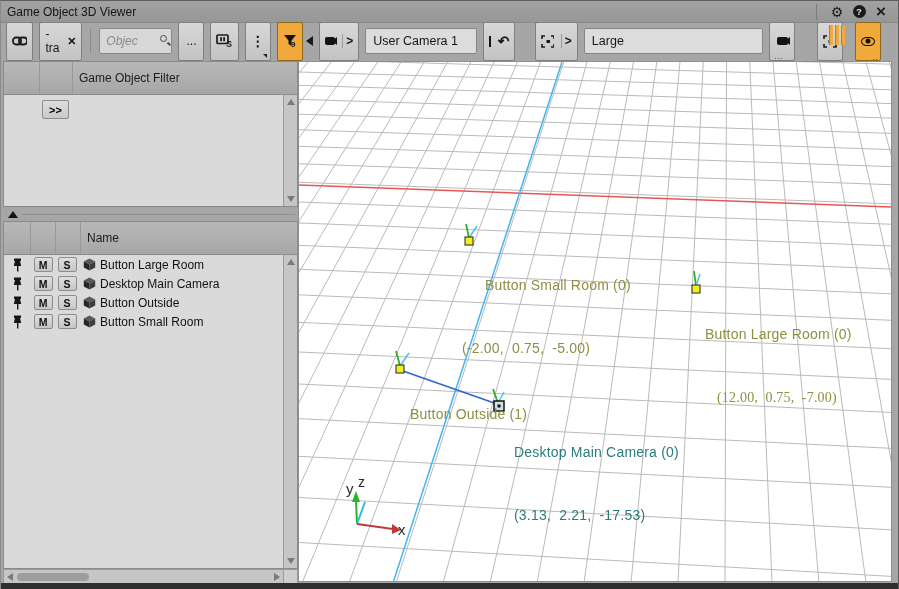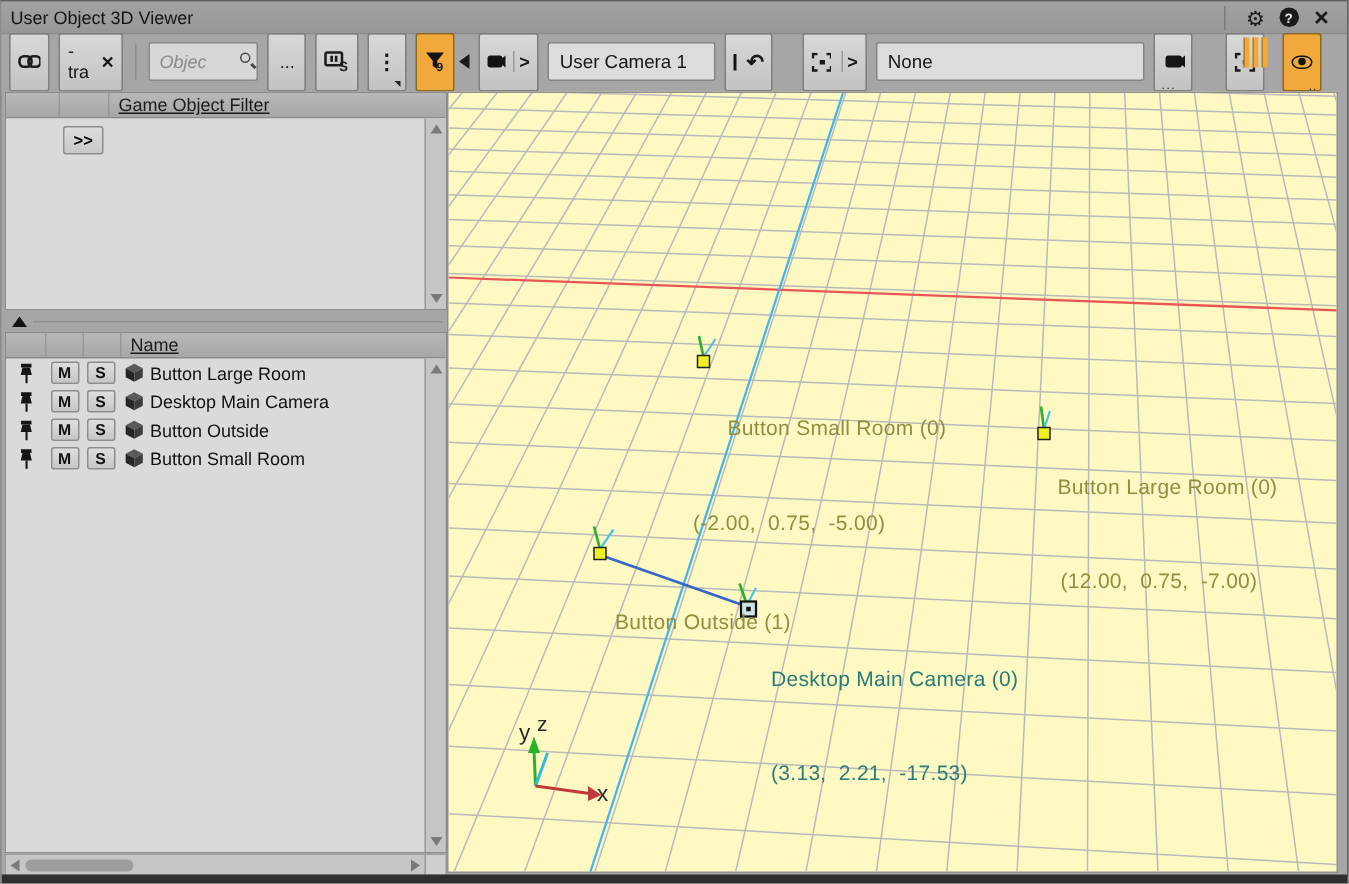--- a/index.html
+++ b/index.html
@@ -48,22 +48,22 @@
     border-right:7px solid #1a1a1a;margin-left:-3px;}
   .stripe{position:absolute;top:2px;width:4px;height:20px;background:#f2a93b;border-left:1px solid #b97f19;}
   .eye{width:14px;height:9px;border:1.6px solid #111;border-radius:50% / 60%;position:relative;}
   .eye::after{content:'';position:absolute;width:5px;height:5px;background:#111;border-radius:50%;
     top:50%;left:50%;transform:translate(-50%,-50%);}
   .eyedots{position:absolute;bottom:1px;right:2px;font-size:8px;color:#141414;line-height:3px;letter-spacing:0.5px;}
   
   .main{display:flex;height:525px;padding-top:2px;}
   .leftcol{width:297px;padding-left:2px;display:flex;flex-direction:column;}
   .panel{border:1px solid #8b8b8b;background:#dadada;display:flex;position:relative;}
-  .p-head{height:17px;background:linear-gradient(#b8b8b8,#a7a7a7);border-bottom:1px solid #8b8b8b;
-    display:flex;align-items:center;font-size:12px;color:#1c1c1c;text-decoration:underline;}
+  .p-head{height:33px;background:linear-gradient(#b8b8b8,#a7a7a7);border-bottom:1px solid #8b8b8b;
+    display:flex;align-items:center;font-size:12px;color:#1c1c1c;}
   .hcell{height:100%;border-right:1px solid #989898;display:flex;align-items:center;}
   .panel-filter{height:146px;flex-direction:column;}
   .pf-body{flex:1;position:relative;background:#dadada;}
   .expand-btn{position:absolute;left:38px;top:5px;width:27px;height:19px;
     background:linear-gradient(#dedede,#c8c8c8);border:1px solid #8d8d8d;border-radius:2px;
     font-size:11px;font-weight:bold;display:flex;align-items:center;justify-content:center;}
   .vscroll{position:absolute;top:0;right:0;bottom:0;width:14px;background:#c6c6c6;border-left:1px solid #9a9a9a;}
   .arr{position:absolute;left:3px;width:0;height:0;}
   .arr.up{top:4px;border-left:4px solid transparent;border-right:4px solid transparent;border-bottom:6px solid #7a7a7a;}
   .arr.down{bottom:4px;border-left:4px solid transparent;border-right:4px solid transparent;border-top:6px solid #7a7a7a;}
@@ -80,42 +80,42 @@
     border-radius:2px;font-size:10.5px;font-weight:bold;color:#111;display:flex;align-items:center;justify-content:center;}
   .c-name{display:flex;align-items:center;gap:4px;padding-left:4px;font-size:12px;color:#111;}
   .hscroll{height:15px;display:flex;margin-top:0;}
   .hs-track{flex:1;background:#c6c6c6;border:1px solid #9a9a9a;position:relative;}
   .hs-thumb{position:absolute;left:13px;top:2.5px;width:72px;height:8px;border-radius:4px;background:#9d9d9d;}
   .harr{position:absolute;top:3px;width:0;height:0;}
   .harr.left{left:3px;border-top:4px solid transparent;border-bottom:4px solid transparent;border-right:6px solid #7a7a7a;}
   .harr.right{right:3px;border-top:4px solid transparent;border-bottom:4px solid transparent;border-left:6px solid #7a7a7a;}
   .hs-corner{width:14px;background:#cfcfcf;border:1px solid #9a9a9a;border-left:none;}
   
-  .viewport{position:relative;width:594px;height:521px;background:#fef9c3;border:1px solid #8f8f8f;overflow:hidden;}
+  .viewport{position:relative;width:594px;height:521px;background:#ffffff;border:1px solid #8f8f8f;overflow:hidden;}
   .viewport svg{position:absolute;left:0;top:0;}
   [data-name="grid-lines"] line{stroke:#bababa;stroke-width:1;}
   .vlabel{position:absolute;white-space:pre;font-size:14px;line-height:21px;letter-spacing:0.2px;}
   .vlabel .l1{display:block;}
   .vlabel .l2{display:block;}
   .olive{color:#8f8f42;}
   .teal{color:#2a7c7a;}
   .axis-letter{position:absolute;font-size:15px;color:#2a2a2a;}
   .obj0{left:163px;top:171px;} .obj0 .l1{margin-left:23px;}
-  .obj1{left:406px;top:210px;} .obj1 .l2{margin-left:2px;}
+  .obj1{left:406px;top:220px;} .obj1 .l2{margin-left:12px;font-family:Liberation Serif, serif;}
   .obj2{left:103px;top:300px;} .obj2 .l1{margin-left:8px;}
   .obj3{left:215px;top:338px;}
   .bottomband{position:absolute;left:0;right:0;bottom:0;height:6px;background:#2f2f2f;}
 </style>
 </head>
 <body>
 
 <div class="window" data-name="game-object-3d-viewer-window">
 
   <div class="titlebar" data-name="titlebar">
-    <span class="title" data-name="window-title">User Object 3D Viewer</span>
+    <span class="title" data-name="window-title">Game Object 3D Viewer</span>
     <span class="spacer" data-name="titlebar-spacer"></span>
     <span class="tb-divider" data-name="titlebar-divider"></span>
     <span class="tb-btn" data-name="settings-gear-button">
         <span class="gear" data-name="gear-icon">⚙</span>
       </span>
     <span class="tb-btn" data-name="help-button">
         <span class="helpcircle" data-name="help-icon">?</span>
       </span>
     <span class="tb-btn" data-name="close-button">
         <span class="closex" data-name="close-icon">×</span>
@@ -176,21 +176,21 @@
     <span style="width:8px;" data-name="toolbar-gap"></span>
 
     <span class="btn" data-name="frame-target-button">
       <svg width="14" height="13" data-name="frame-target-icon">
         <path d="M1,4 V1 H4 M10,1 H13 V4 M13,9 V12 H10 M4,12 H1 V9" fill="none" stroke="#1a1a1a" stroke-width="1.6"></path>
         <rect x="5.5" y="5" width="3.5" height="3" fill="#1a1a1a"></rect>
       </svg>
       <span class="chev" data-name="chevron-right-icon">&gt;</span>
     </span>
     <span class="field" style="width:186px;" data-name="target-combobox">
-      <span data-name="target-combobox-value">None</span>
+      <span data-name="target-combobox-value">Large</span>
     </span>
     <span class="btn" data-name="camera-view-button">
       <span class="camglyph" data-name="video-camera-icon"></span>
       <span class="camdots" data-name="camera-ellipsis-icon">...</span>
     </span>
     <span style="width:10px;" data-name="toolbar-gap"></span>
     <span class="btn" data-name="lock-view-button">
       <svg width="14" height="13" data-name="frame-brackets-icon">
         <path d="M1,4 V1 H4 M13,9 V12 H10 M4,12 H1 V9" fill="none" stroke="#1a1a1a" stroke-width="1.6"></path>
         <rect x="5.5" y="5" width="3.5" height="3" fill="#1a1a1a"></rect>

